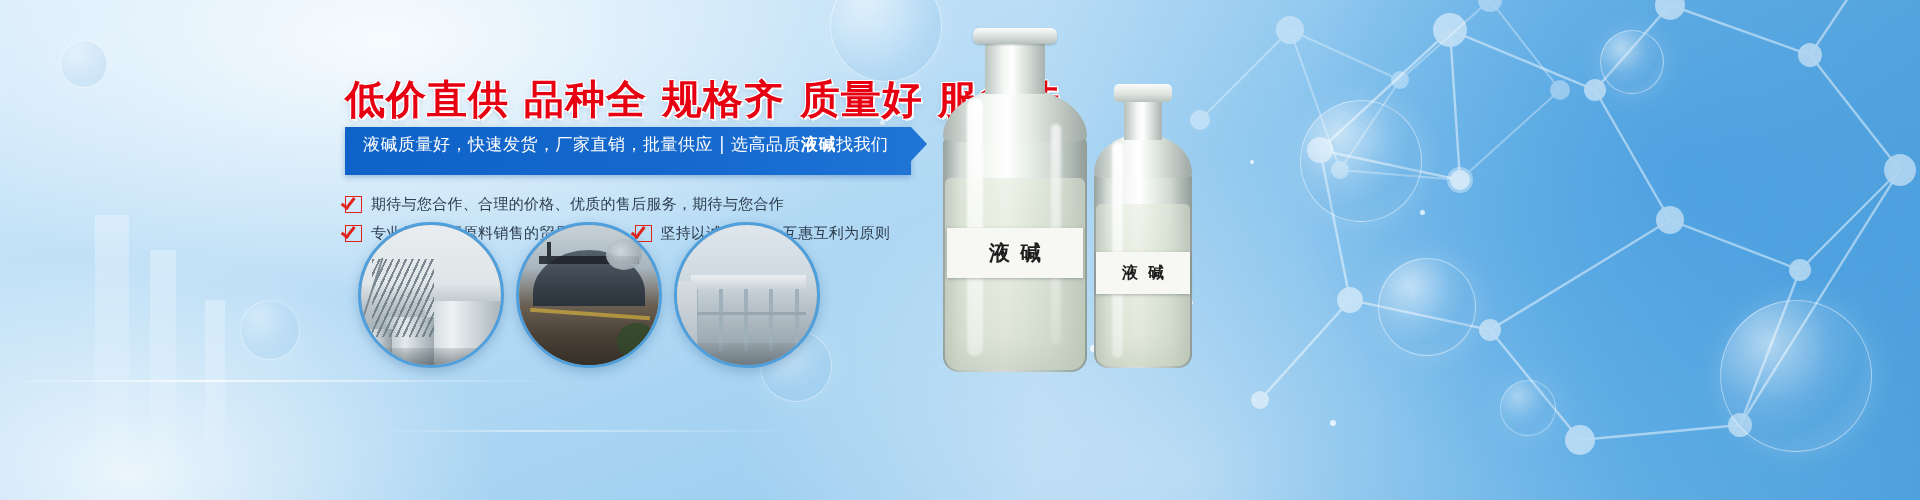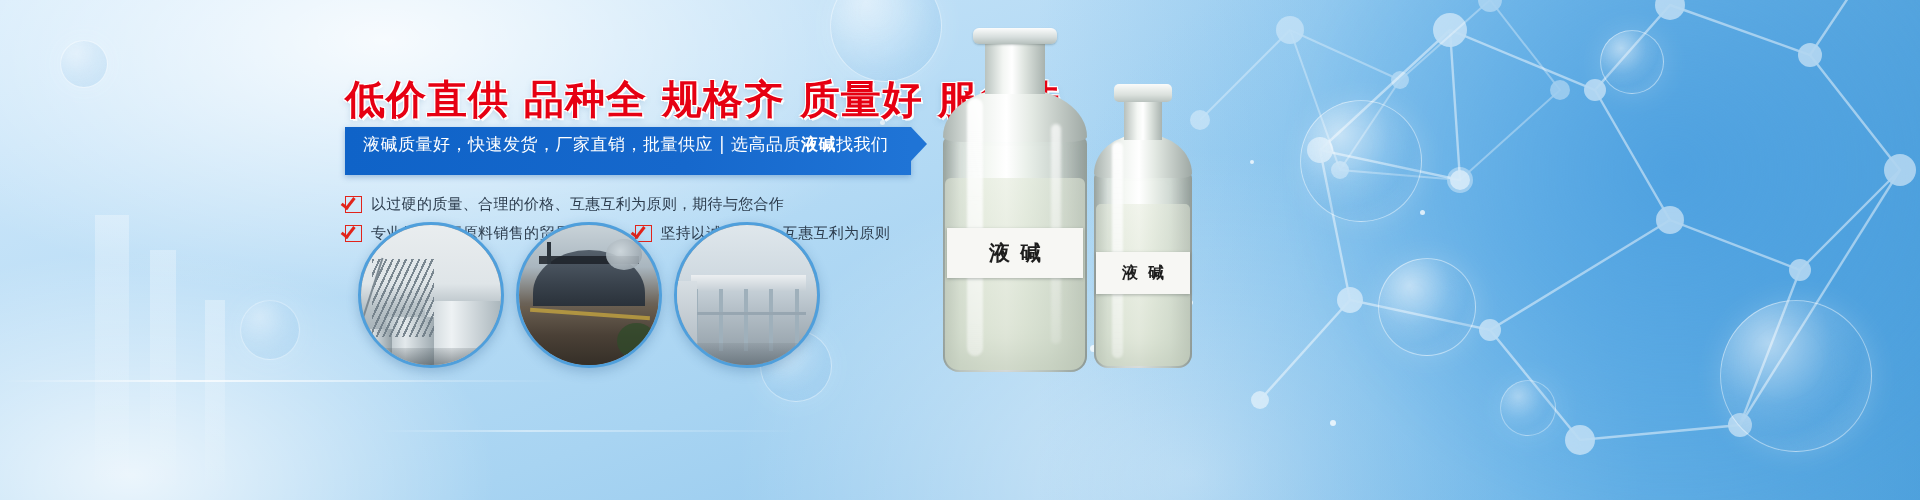--- a/index.html
+++ b/index.html
@@ -309,21 +309,21 @@
     <h1 class="headline">低价直供 品种全 规格齐 质量好 服务佳</h1>
 
     <div class="subbar">
       <span>液碱质量好，快速发货，厂家直销，批量供应 | 选高品质</span><b>液碱</b><span>找我们</span>
     </div>
 
     <div class="bullets">
       <div class="brow">
         <div class="bitem">
           <span class="chk"></span>
-          <span class="btxt">以过硬的质量、合理的价格、互惠互利为原则，期待与您合作</span>
+          <span class="btxt">期待与您合作、合理的价格、优质的售后服务，期待与您合作</span>
         </div>
       </div>
       <div class="brow">
         <div class="bitem">
           <span class="chk"></span>
           <span class="btxt">专业从事化工原料销售的贸易公司</span>
         </div>
         <div class="bitem">
           <span class="chk"></span>
           <span class="btxt">坚持以诚信为本，互惠互利为原则</span>

